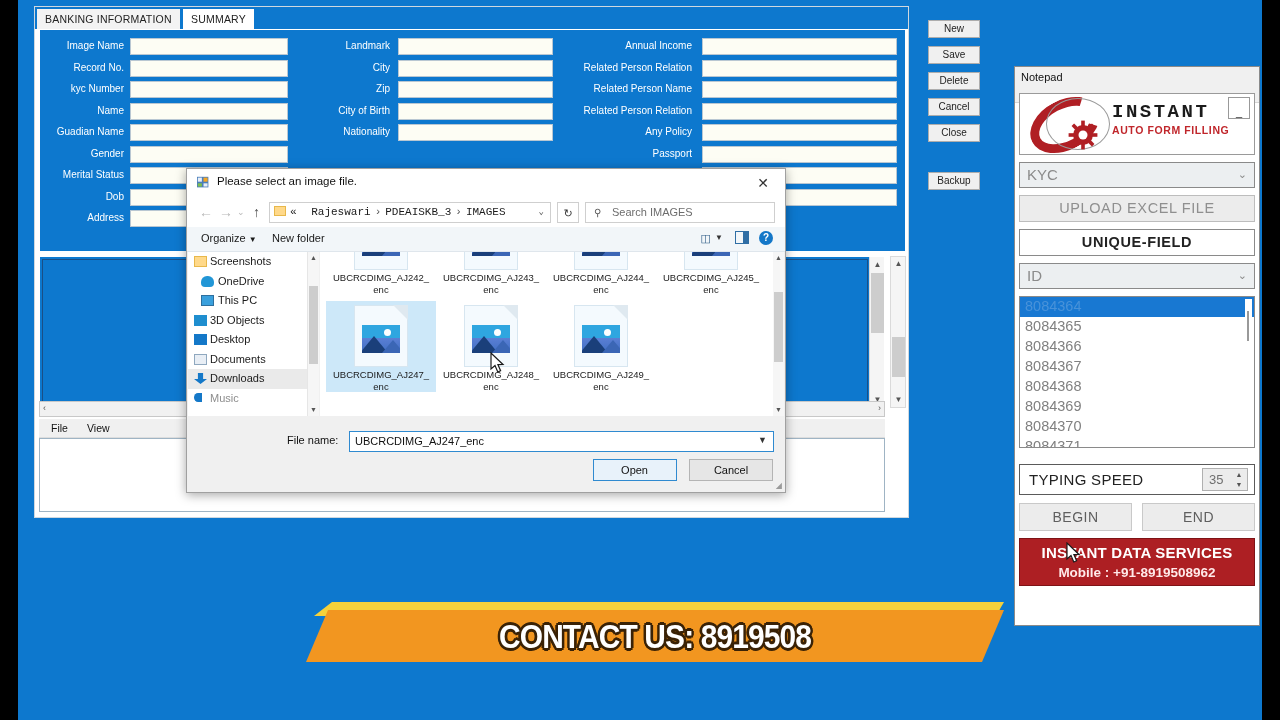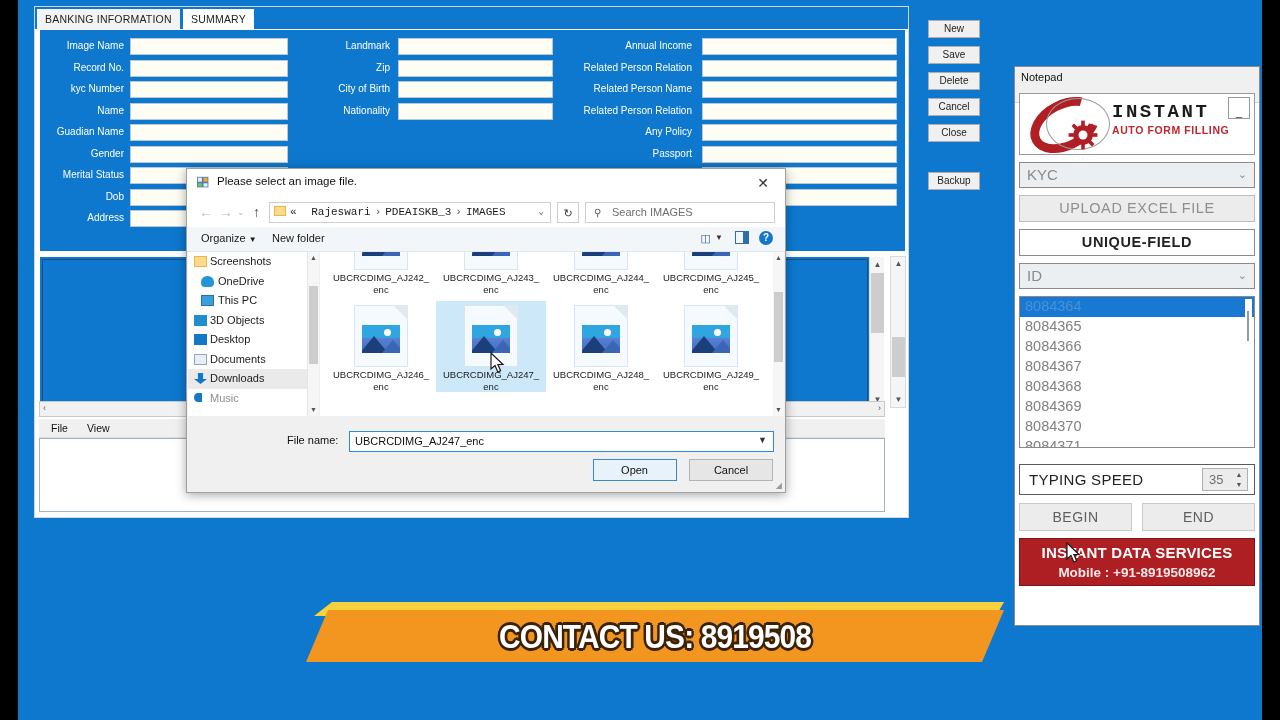--- a/index.html
+++ b/index.html
@@ -415,20 +415,24 @@
             </div>
         <div class="frow">
               <span class="flabel">Address</span>
               <span class="finput"></span>
             </div>
       </div>
 
       <div class="fcol c2">
         <div class="frow">
               <span class="flabel">Landmark</span>
+              <span class="finput"></span>
+            </div>
+        <div class="frow">
+              <span class="flabel">City</span>
               <span class="finput"></span>
             </div>
         <div class="frow">
               <span class="flabel">Zip</span>
               <span class="finput"></span>
             </div>
         <div class="frow">
               <span class="flabel">City of Birth</span>
               <span class="finput"></span>
             </div>
@@ -711,32 +715,20 @@
               <span class="pic">
                     <span class="mt"></span>
                     <span class="mt2"></span>
                   </span>
             </div>
             <div class="fname">UBCRCDIMG_AJ245_enc</div>
           </div>
         </div>
 
         <div class="frowg" style="margin-top:6px">
-          <div class="fcell">
-            <div class="ficon">
-              <span class="page"></span>
-                  <span class="corner"></span>
-              <span class="pic">
-                    <span class="sun"></span>
-                    <span class="mt"></span>
-                    <span class="mt2"></span>
-                  </span>
-            </div>
-            <div class="fname">UBCRCDIMG_AJ246_enc</div>
-          </div>
           <div class="fcell sel">
             <div class="ficon">
               <span class="page"></span>
                   <span class="corner"></span>
               <span class="pic">
                     <span class="sun"></span>
                     <span class="mt"></span>
                     <span class="mt2"></span>
                   </span>
             </div>

